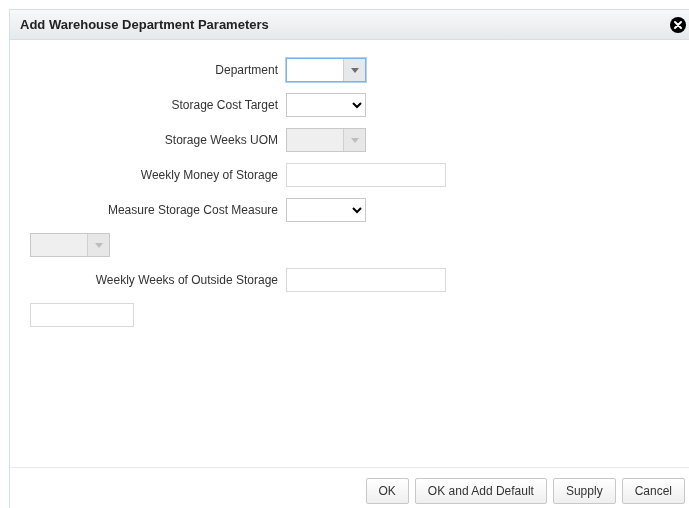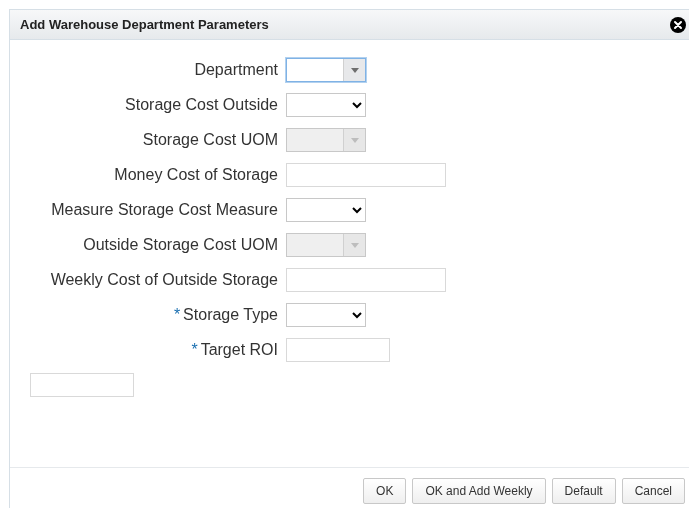--- a/index.html
+++ b/index.html
@@ -55,21 +55,21 @@
     display: flex;
     align-items: center;
     margin-bottom: 11px;
     min-height: 24px;
   }
   .form-label {
     width: 256px;
     text-align: right;
     padding-right: 8px;
     color: #333;
-    font-size: 16px;
+    font-size: 12px;
     white-space: nowrap;
   }
   .req {
     color: #1a6fb0;
     margin-right: 3px;
   }
   .form-field {
     flex: 1;
     display: flex;
     align-items: center;
@@ -179,94 +179,81 @@
         <div class="combo focused">
           <input type="text" value="" style="">
           <div class="cbtn">
               <span class="tri"></span>
             </div>
         </div>
       </div>
     </div>
 
     <div class="form-row">
-      <div class="form-label">Storage Cost Outside</div>
+      <div class="form-label">Storage Cost Target</div>
       <div class="form-field">
         <select class="sel"><option></option></select>
       </div>
     </div>
 
     <div class="form-row">
-      <div class="form-label">Storage Cost UOM</div>
+      <div class="form-label">Storage Weeks UOM</div>
       <div class="form-field">
         <div class="combo disabled">
           <input type="text" disabled="" value="" style="">
           <div class="cbtn">
               <span class="tri"></span>
             </div>
         </div>
       </div>
     </div>
 
     <div class="form-row">
-      <div class="form-label">Money Cost of Storage</div>
+      <div class="form-label">Weekly Money of Storage</div>
       <div class="form-field">
         <input class="txt w160" type="text" value="" style="">
       </div>
     </div>
 
     <div class="form-row">
       <div class="form-label">Measure Storage Cost Measure</div>
       <div class="form-field">
         <select class="sel"><option></option></select>
       </div>
     </div>
 
     <div class="form-row">
-      <div class="form-label">Outside Storage Cost UOM</div>
       <div class="form-field">
         <div class="combo disabled">
           <input type="text" disabled="" value="" style="">
           <div class="cbtn">
               <span class="tri"></span>
             </div>
         </div>
       </div>
     </div>
 
     <div class="form-row">
-      <div class="form-label">Weekly Cost of Outside Storage</div>
+      <div class="form-label">Weekly Weeks of Outside Storage</div>
       <div class="form-field">
         <input class="txt w160" type="text" value="" style="">
       </div>
     </div>
 
-    <div class="form-row">
-      <div class="form-label"><span class="req">*</span><span>Storage Type</span></div>
-      <div class="form-field">
-        <select class="sel"><option></option></select>
-      </div>
-    </div>
-
-
-    <div class="form-row">
-      <div class="form-label"><span class="req">*</span><span>Target ROI</span></div>
-      <div class="form-field">
-        <input class="txt w104" type="text" value="" style="">
-      </div>
-    </div>
+
+
 
     <div class="form-row">
       <div class="form-field">
         <input class="txt w104" type="text" value="" style="">
       </div>
     </div>
 
   </div>
 
   <div class="dialog-footer">
     <button class="btn">OK</button>
-    <button class="btn">OK and Add Weekly</button>
-    <button class="btn">Default</button>
+    <button class="btn">OK and Add Default</button>
+    <button class="btn">Supply</button>
     <button class="btn">Cancel</button>
   </div>
 
 </div>
 
 </body></html>

